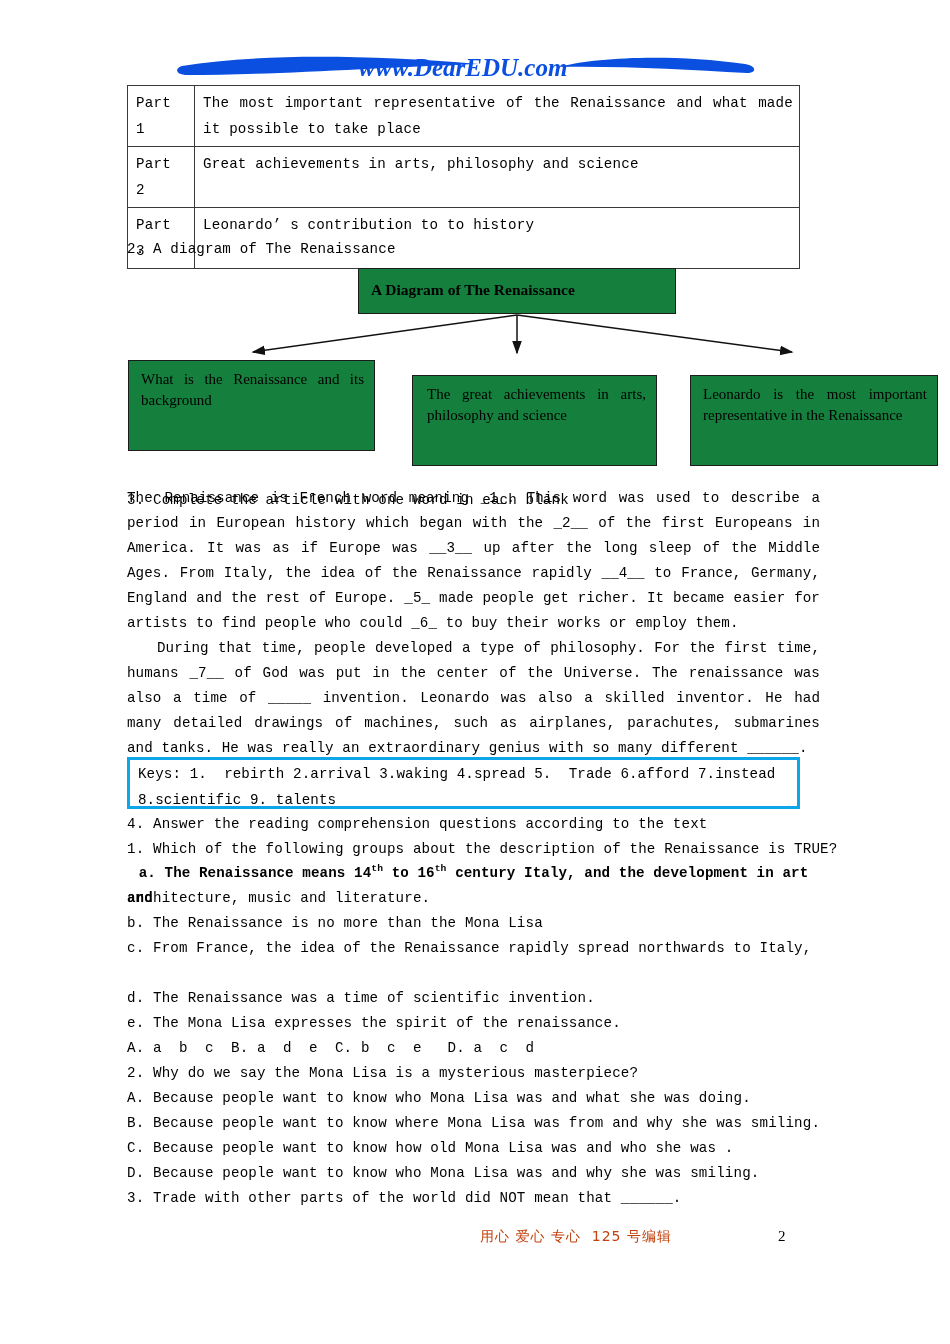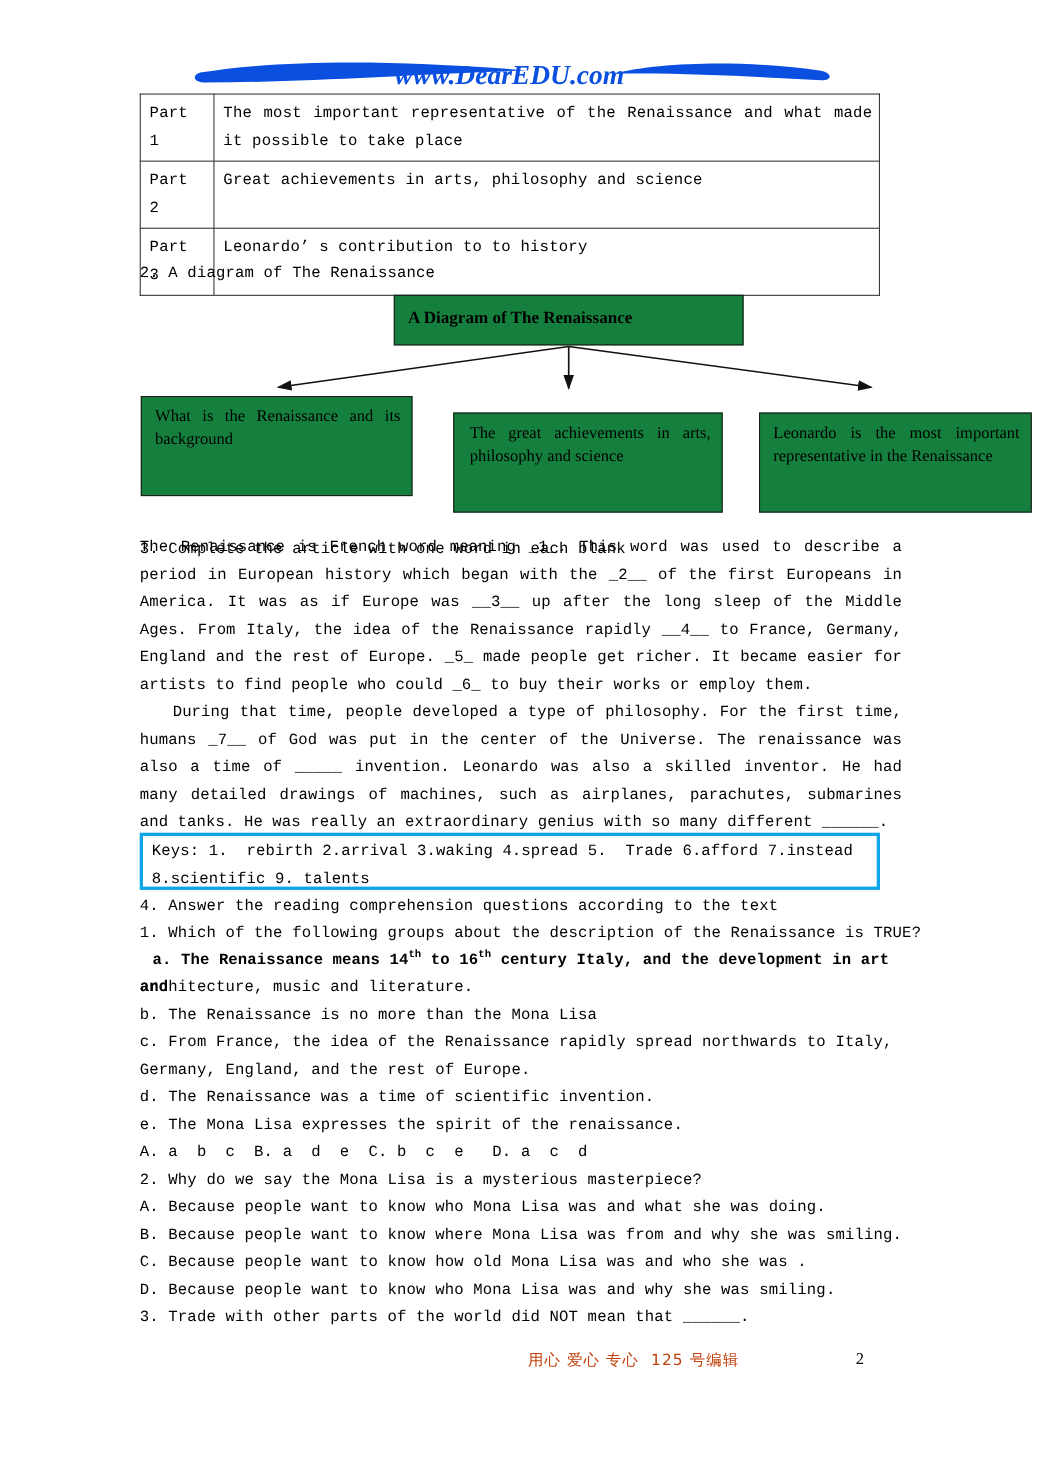--- a/index.html
+++ b/index.html
@@ -217,21 +217,20 @@
   <div class="line" style="left:127px; top:837px;">1. Which of the following groups about the description of the Renaissance is TRUE?</div>
 
   <div class="para nojust" style="top:861px;"><span>a. The Renaissance means 14</span><sup>th</sup><span> to 16</span><sup>th</sup><span> century Italy, and the development in art and</span></div>
 
   <div class="line" style="left:127px; top:886px;">architecture, music and literature.</div>
 
   <div class="line" style="left:127px; top:911px;">b. The Renaissance is no more than the Mona Lisa</div>
 
   <div class="line" style="left:127px; top:936px;">c. From France, the idea of the Renaissance rapidly spread northwards to Italy,</div>
 
-  <div class="line" style="left:127px; top:961px;">Germany, England, and the rest of Europe.</div>
 
   <div class="line" style="left:127px; top:986px;">d. The Renaissance was a time of scientific invention.</div>
 
   <div class="line" style="left:127px; top:1011px;">e. The Mona Lisa expresses the spirit of the renaissance.</div>
 
   <div class="line" style="left:127px; top:1036px;">A. a  b  c  B. a  d  e  C. b  c  e   D. a  c  d</div>
 
   <div class="line" style="left:127px; top:1061px;">2. Why do we say the Mona Lisa is a mysterious masterpiece?</div>
 
   <div class="line" style="left:127px; top:1086px;">A. Because people want to know who Mona Lisa was and what she was doing.</div>

